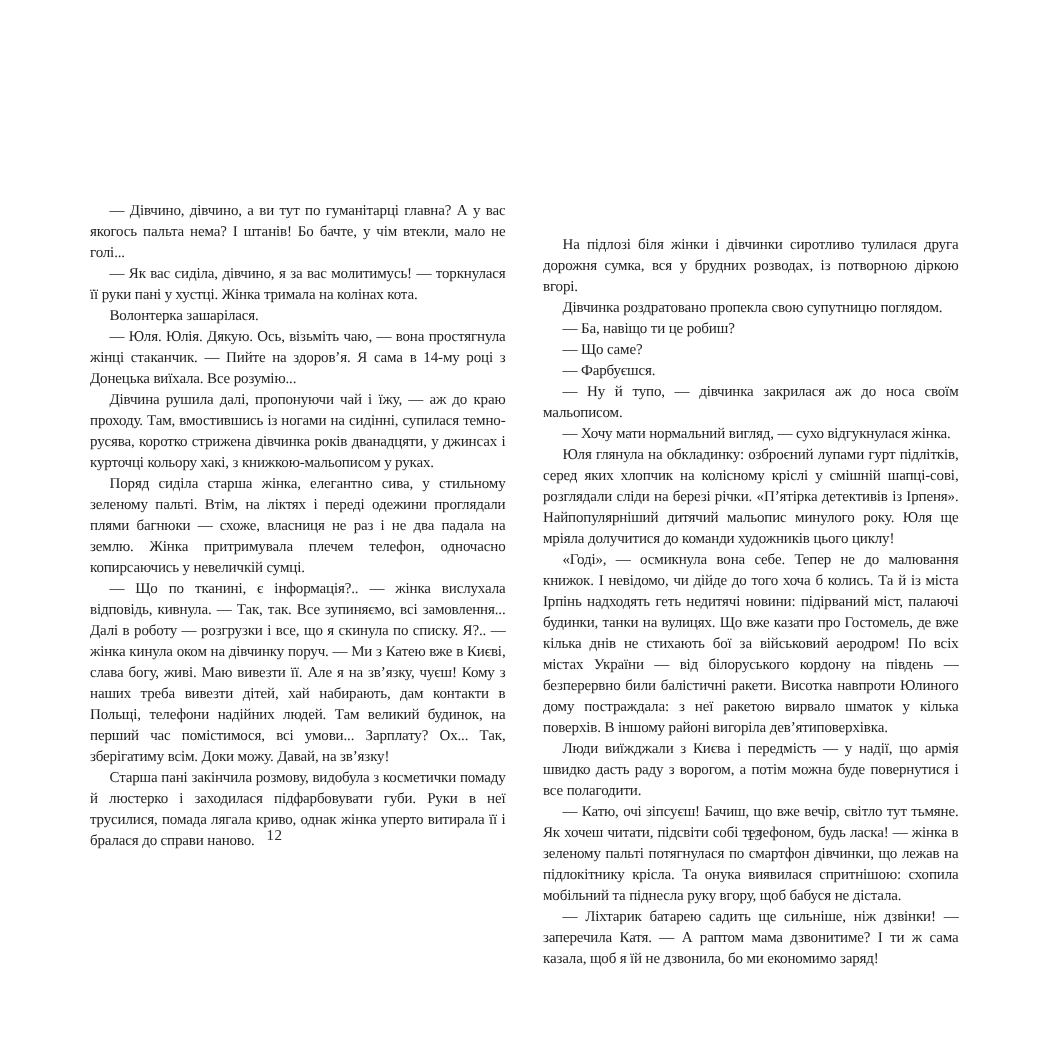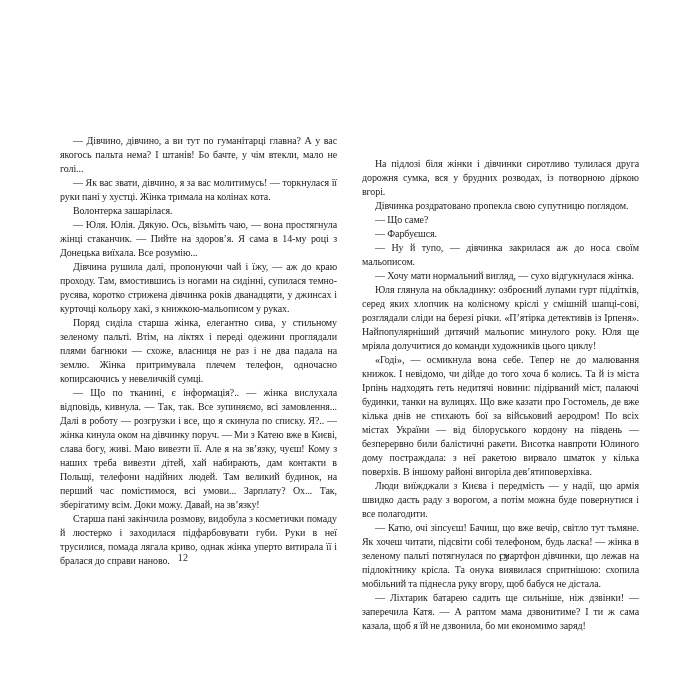--- a/index.html
+++ b/index.html
@@ -39,32 +39,33 @@
   .folio-left  { left: 58px; }
   .folio-right { left: 378px; }
 </style>
 </head>
 <body>
 
 <div class="spread">
 
   <div class="text-column col-left">
       <p class="para">— Дівчино, дівчино, а ви тут по гуманітарці главна? А у вас якогось пальта нема? І штанів! Бо бачте, у чім втекли, мало не голі...</p>
-      <p class="para">— Як вас звати, дівчино, я за вас молитимусь! — торкнулася її руки пані у хустці. Жінка тримала на колінах кота.</p>
+      <p class="para">— Як вас сиділа, дівчино, я за вас молитимусь! — торкнулася її руки пані у хустці. Жінка тримала на колінах кота.</p>
       <p class="para">Волонтерка зашарілася.</p>
       <p class="para">— Юля. Юлія. Дякую. Ось, візьміть чаю, — вона простягнула жінці стаканчик. — Пийте на здоров’я. Я сама в 14-му році з Донецька виїхала. Все розумію...</p>
       <p class="para">Дівчина рушила далі, пропонуючи чай і їжу, — аж до краю проходу. Там, вмостившись із ногами на сидінні, супилася темно-русява, коротко стрижена дівчинка років дванадцяти, у джинсах і курточці кольору хакі, з книжкою-мальописом у руках.</p>
       <p class="para">Поряд сиділа старша жінка, елегантно сива, у стильному зеленому пальті. Втім, на ліктях і переді одежини проглядали плями багнюки — схоже, власниця не раз і не два падала на землю. Жінка притримувала плечем телефон, одночасно копирсаючись у невеличкій сумці.</p>
       <p class="para">— Що по тканині, є інформація?.. — жінка вислухала відповідь, кивнула. — Так, так. Все зупиняємо, всі замовлення... Далі в роботу — розгрузки і все, що я скинула по списку. Я?.. — жінка кинула оком на дівчинку поруч. — Ми з Катею вже в Києві, слава богу, живі. Маю вивезти її. Але я на зв’язку, чуєш! Кому з наших треба вивезти дітей, хай набирають, дам контакти в Польщі, телефони надійних людей. Там великий будинок, на перший час помістимося, всі умови... Зарплату? Ох... Так, зберігатиму всім. Доки можу. Давай, на зв’язку!</p>
       <p class="para">Старша пані закінчила розмову, видобула з косметички помаду й люстерко і заходилася підфарбовувати губи. Руки в неї трусилися, помада лягала криво, однак жінка уперто витирала її і бралася до справи наново.</p>
     </div>
 
   <div class="text-column col-right">
       <p class="para">На підлозі біля жінки і дівчинки сиротливо тулилася друга дорожня сумка, вся у брудних розводах, із потворною діркою вгорі.</p>
       <p class="para">Дівчинка роздратовано пропекла свою супутницю поглядом.</p>
+      <p class="para">— Ба, навіщо ти це робиш?</p>
       <p class="para">— Що саме?</p>
       <p class="para">— Фарбуєшся.</p>
       <p class="para">— Ну й тупо, — дівчинка закрилася аж до носа своїм мальописом.</p>
       <p class="para">— Хочу мати нормальний вигляд, — сухо відгукнулася жінка.</p>
       <p class="para">Юля глянула на обкладинку: озброєний лупами гурт підлітків, серед яких хлопчик на колісному кріслі у смішній шапці-сові, розглядали сліди на березі річки. «П’ятірка детективів із Ірпеня». Найпопулярніший дитячий мальопис минулого року. Юля ще мріяла долучитися до команди художників цього циклу!</p>
       <p class="para">«Годі», — осмикнула вона себе. Тепер не до малювання книжок. І невідомо, чи дійде до того хоча б колись. Та й із міста Ірпінь надходять геть недитячі новини: підірваний міст, палаючі будинки, танки на вулицях. Що вже казати про Гостомель, де вже кілька днів не стихають бої за військовий аеродром! По всіх містах України — від білоруського кордону на південь — безперервно били балістичні ракети. Висотка навпроти Юлиного дому постраждала: з неї ракетою вирвало шматок у кілька поверхів. В іншому районі вигоріла дев’ятиповерхівка.</p>
       <p class="para">Люди виїжджали з Києва і передмість — у надії, що армія швидко дасть раду з ворогом, а потім можна буде повернутися і все полагодити.</p>
       <p class="para">— Катю, очі зіпсуєш! Бачиш, що вже вечір, світло тут тьмяне. Як хочеш читати, підсвіти собі телефоном, будь ласка! — жінка в зеленому пальті потягнулася по смартфон дівчинки, що лежав на підлокітнику крісла. Та онука виявилася спритнішою: схопила мобільний та піднесла руку вгору, щоб бабуся не дістала.</p>
       <p class="para">— Ліхтарик батарею садить ще сильніше, ніж дзвінки! — заперечила Катя. — А раптом мама дзвонитиме? І ти ж сама казала, щоб я їй не дзвонила, бо ми економимо заряд!</p>
     </div>

